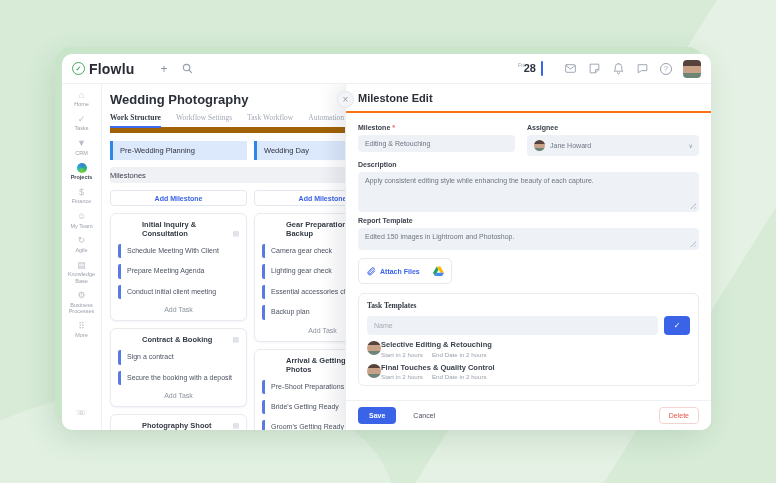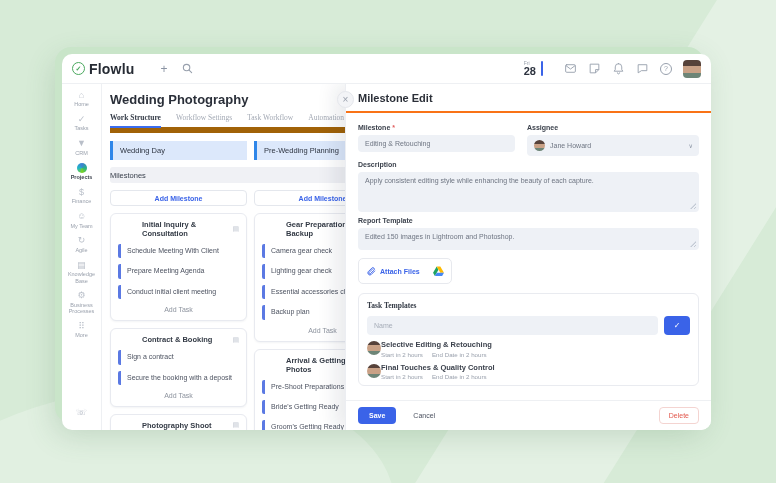--- a/index.html
+++ b/index.html
@@ -17,21 +17,21 @@
 
   
   .topbar{height:30px;border-bottom:1px solid #eef0f3;display:flex;align-items:center;padding:0 10px;flex:none;}
   .logo{display:flex;align-items:center;cursor:pointer;}
   .logo-badge{width:13px;height:13px;border:1.4px solid #4aa85e;border-radius:50%;color:#4aa85e;font-size:7px;
               display:flex;align-items:center;justify-content:center;font-weight:700;}
   .logo-text{font-size:14px;font-weight:700;color:#262b34;margin-left:4px;letter-spacing:.2px;}
   .tb-plus{margin-left:26px;font-size:12px;color:#8a93a3;line-height:1;cursor:pointer;}
   .tb-search{margin-left:14px;display:flex;cursor:pointer;}
   .tb-right{margin-left:auto;display:flex;align-items:center;}
-  .date{display:flex;flex-direction:column;line-height:1;cursor:pointer;}
+  .date{display:flex;flex-direction:row;line-height:1;cursor:pointer;}
   .dow{font-size:5px;color:#9aa1ad;}
   .dom{font-size:11px;font-weight:700;color:#2e3440;}
   .date-bar{width:2px;height:15px;background:#3a63e8;border-radius:1px;margin:0 10px 0 5px;}
   .tb-ic{display:flex;align-items:center;justify-content:center;margin-left:11px;cursor:pointer;}
   .help-circle{width:12px;height:12px;border:1.2px solid #98a0ad;border-radius:50%;color:#98a0ad;font-size:7px;
                display:flex;align-items:center;justify-content:center;}
   .avatar-top{width:18px;height:18px;border-radius:4px;margin-left:11px;cursor:pointer;
               background:linear-gradient(180deg,#56423a 0%,#56423a 32%,#c9a186 32%,#c9a186 72%,#6d8577 72%);}
 
   
@@ -56,21 +56,21 @@
   .stage{width:137px;height:19px;background:#dce8fb;border-left:3px solid #2e86e9;display:flex;align-items:center;
          padding-left:7px;font-size:7.5px;color:#2e3542;font-weight:500;flex:none;}
   .milestones-bar{margin-top:7px;width:281px;height:16px;background:#f0f1f5;border-radius:3px;font-size:7.5px;
                   color:#3a414d;font-weight:500;display:flex;align-items:center;}
   .cols{margin-top:7px;display:flex;gap:7px;align-items:flex-start;}
   .col{width:137px;flex:none;}
   .add-milestone{height:16px;background:#fff;border:1px solid #e4e7ed;border-radius:4px;color:#3a63e8;font-size:7px;
                  font-weight:700;display:flex;align-items:center;justify-content:center;margin-bottom:7px;cursor:pointer;}
   .card{border:1px solid #e8eaf0;border-radius:6px;padding:6px 7px 4px;margin-bottom:7px;background:#fff;
         box-shadow:0 1px 2px rgba(25,35,60,.05);}
-  .card-title-row{display:flex;align-items:center;justify-content:space-between;padding-left:24px;}
+  .card-title-row{display:flex;align-items:flex-end;justify-content:space-between;padding-left:24px;}
   .card-title{font-size:7.5px;font-weight:700;color:#333a45;}
   .doc-ic{font-size:7px;color:#c6cbd4;cursor:pointer;}
   .task{margin-top:6px;border-left:3px solid #5b79e3;border-radius:2px;padding:3px 0 3px 6px;font-size:7px;
         color:#4c5260;line-height:1.2;cursor:pointer;white-space:nowrap;}
   .task-stub{margin-top:6px;border-left:3px solid #5b79e3;height:9px;}
   .add-task{margin:7px 0 3px;text-align:center;font-size:7px;color:#8d939e;cursor:pointer;}
 
   
   .editor{position:absolute;top:0;right:0;bottom:0;width:366px;background:#fff;z-index:5;border-left:1px solid #eceef2;
           box-shadow:-10px 0 18px rgba(25,35,60,.09);display:flex;flex-direction:column;}
@@ -232,22 +232,22 @@
         <main class="project">
           <h1 class="proj-title">Wedding Photography</h1>
           <div class="tabs">
             <span class="tab active">Work Structure</span>
             <span class="tab">Workflow Settings</span>
             <span class="tab">Task Workflow</span>
             <span class="tab">Automation</span>
           </div>
 
           <div class="stage-row">
+            <div class="stage">Pre-Wedding Planning</div>
             <div class="stage">Wedding Day</div>
-            <div class="stage">Pre-Wedding Planning</div>
           </div>
 
           <div class="milestones-bar">Milestones</div>
 
           <div class="cols">
 
             <div class="col">
               <div class="add-milestone">Add Milestone</div>
 
               <div class="card">

